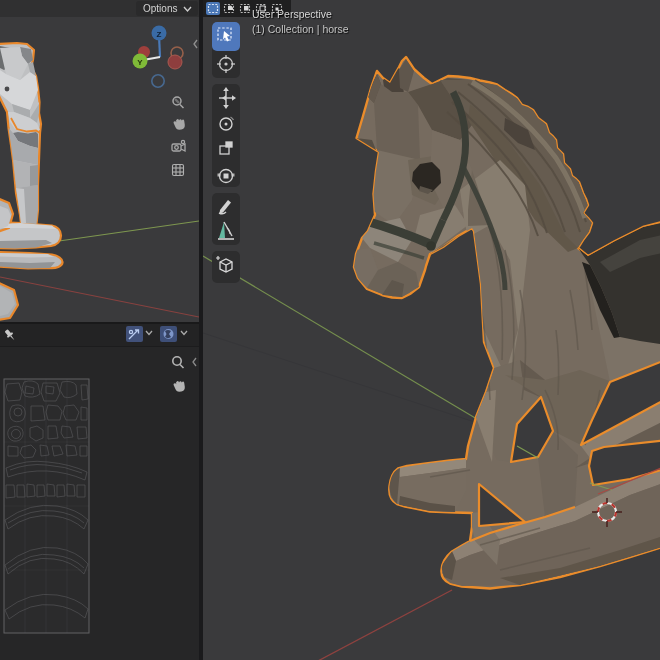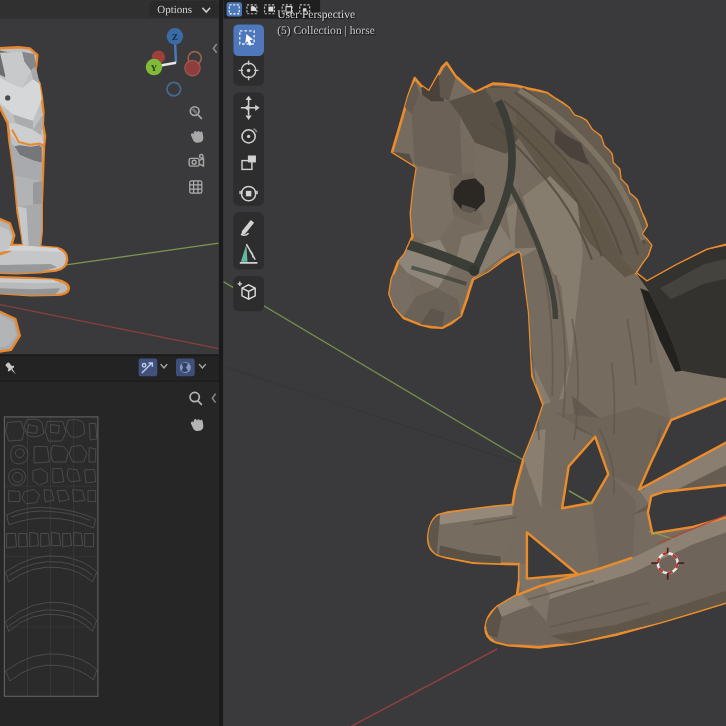--- a/index.html
+++ b/index.html
@@ -1,14 +1,14 @@
 <!DOCTYPE html>
 <html><head><meta charset="utf-8"><style>
 html,body{margin:0;padding:0;background:#1b1b1d;}
-#root{position:relative;filter:blur(0.5px);width:660px;height:660px;overflow:hidden;font-family:Liberation Serif, serif;background:#3a3a3c;}
+#root{position:relative;filter:blur(0.5px);width:660px;height:660px;overflow:hidden;font-family:Liberation Sans, sans-serif;background:#3a3a3c;}
 .abs{position:absolute;}
 </style></head><body>
 <div id="root">
 
 <div class="abs" style="left:0;top:0;width:199px;height:322px;background:#3a3a3c;overflow:hidden">
 <svg width="199" height="322" viewBox="0 0 199 322">
 
   <rect x="0" y="0" width="199" height="17" fill="#303031"></rect>
   <rect x="136" y="1" width="62" height="15" rx="3" fill="#2a2a2b"></rect>
   <text x="143" y="12" font-size="10" fill="#d2d2d2">Options</text>
@@ -385,15 +385,15 @@
     <path d="M15,206 a7,7 0 0 1 3,6" stroke="#d2d2d2" stroke-width="1.1" fill="none"></path>
   </g>
 
   <g fill="none" stroke="#dadada" stroke-width="1.3">
     <path d="M8,240 l6,-3 6,3 0,7 -6,3 -6,-3 Z"></path>
     <path d="M8,240 l6,3 6,-3 M14,243 v7"></path>
     <path d="M6,234 v4 M4,236 h4" stroke-width="1.2"></path>
   </g>
 </svg>
 
-<div class="abs" style="left:49px;top:7px;color:#d8d8d8;font-size:10.5px;line-height:14.5px;text-shadow:1px 1px 1px rgba(0,0,0,0.8)">User Perspective<br><span style="color:#c4c4c4">(5) Collection | horse</span></div>
+<div class="abs" style="left:49px;top:7px;color:#d8d8d8;font-size:10.5px;line-height:14.5px;text-shadow:1px 1px 1px rgba(0,0,0,0.8)">User Perspective<br><span style="color:#c4c4c4">(1) Collection | horse</span></div>
 </div>
 
 </div>
 </body></html>

